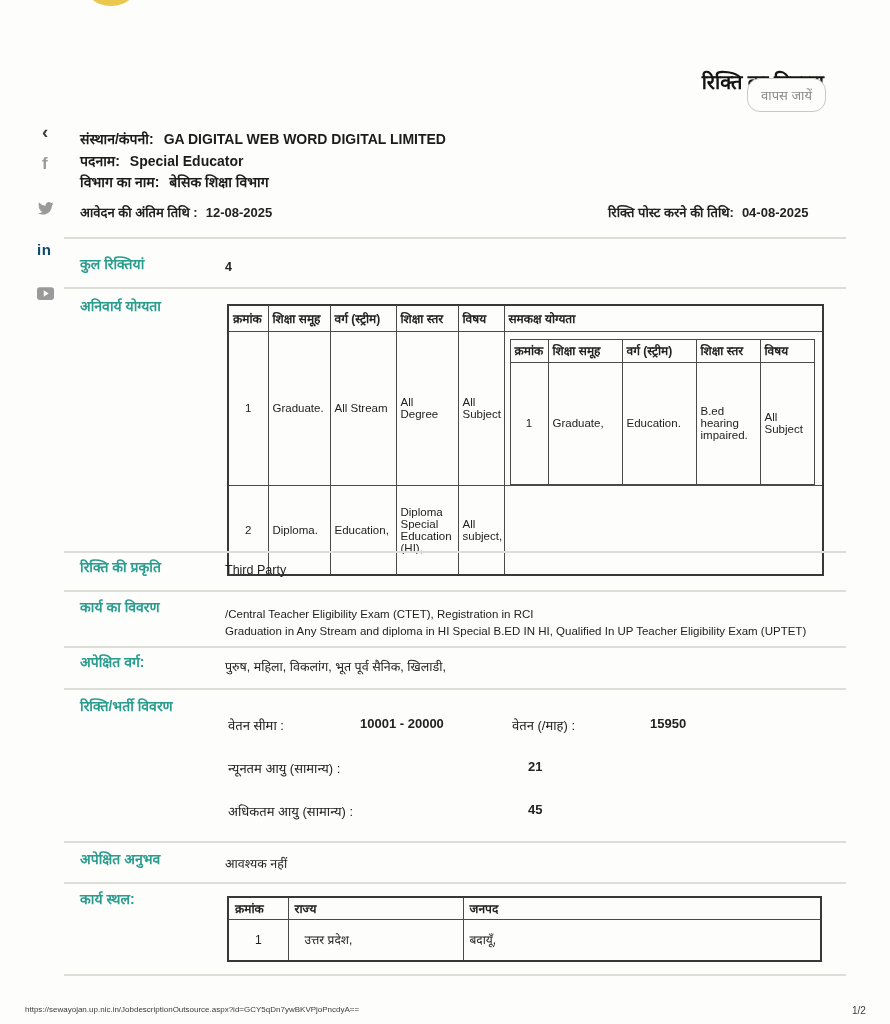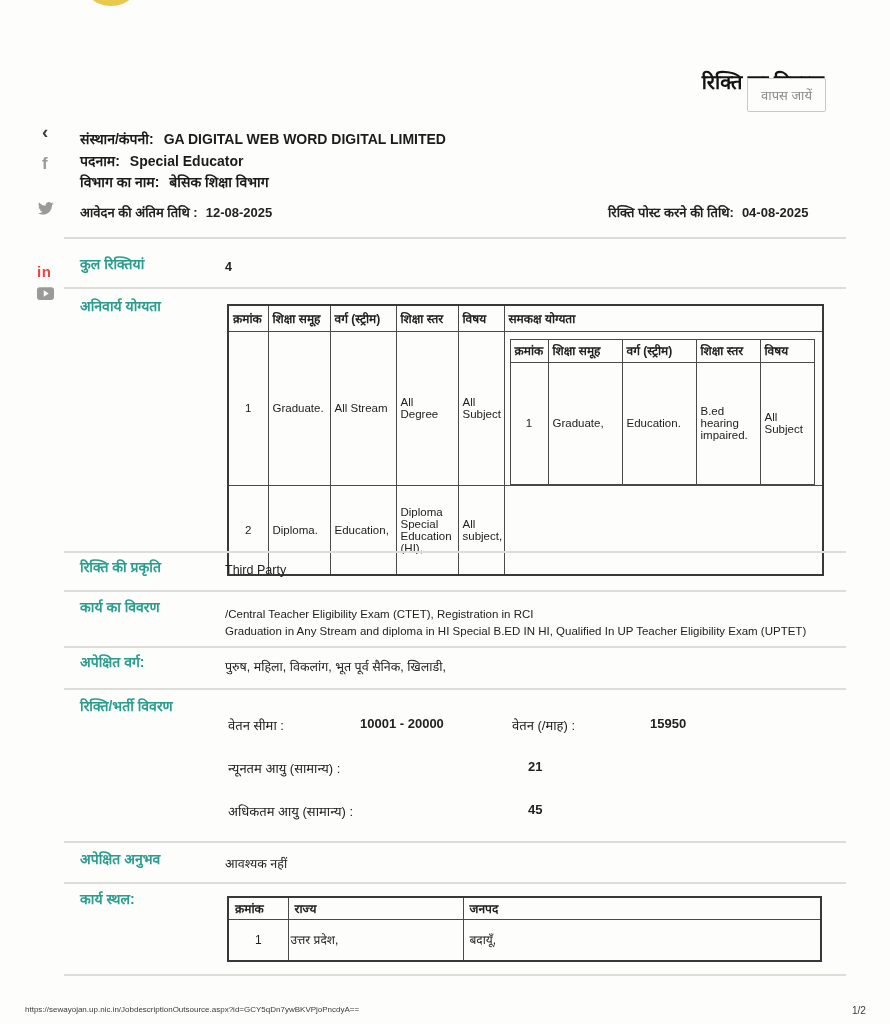--- a/index.html
+++ b/index.html
@@ -6,28 +6,28 @@
   html,body { width:890px; background:#fcfcfa; }
   body { font-family:"Liberation Sans","DejaVu Sans",sans-serif; color:#1d1d1d; }
   .page { position:relative; width:890px; height:1024px; background:#fdfdfb; overflow:hidden; }
 
   .brand-circle { position:absolute; left:80px; top:-56px; width:62px; height:62px;
                   border-radius:50%; background:#e9c84d; }
 
   .page-title { position:absolute; left:0; top:68px; width:824px; text-align:right;
                 font-size:20px; font-weight:700; color:#141414; }
   .back-btn { position:absolute; right:64px; top:78px; padding:7px 13px;
-              border:1.5px solid #c9c9c4; border-radius:2px; background:#fdfdfb;
+              border:1.5px solid #c9c9c4; border-radius:13px; background:#fdfdfb;
               color:#8b8b87; font-size:13px; cursor:pointer; }
 
   .icon-strip span, .icon-strip div { position:absolute; }
   .chevron-back { left:42px; top:121px; font-size:19px; font-weight:700; color:#3c3c3c; cursor:pointer; }
   .icon-fb { left:42px; top:154px; font-size:17px; font-weight:700; color:#9a9a9a; cursor:pointer; }
   .icon-tw { left:37px; top:200px; cursor:pointer; }
-  .icon-in { left:37px; top:241px; font-size:15px; font-weight:700; color:#ef4444; letter-spacing:0.5px; cursor:pointer;margin-top:22px; }
+  .icon-in { left:37px; top:241px; font-size:15px; font-weight:700; color:#0c4a6e; letter-spacing:0.5px; cursor:pointer; }
   .icon-yt { left:37px; top:286px; cursor:pointer; }
 
   .hline { position:absolute; font-size:14px; font-weight:700; color:#1b1b1b; left:80px; white-space:nowrap; }
   .hline .lbl { margin-right:10px; }
 
   .dates-row { position:absolute; top:203px; left:0; width:890px; font-size:13px; font-weight:600; color:#222; }
   .date-left { position:absolute; left:80px; white-space:nowrap; }
   .date-right { position:absolute; left:608px; white-space:nowrap; }
   .dates-row .lbl { margin-right:8px; }
 
@@ -55,21 +55,21 @@
 
   .recruit-row { position:absolute; font-size:13px; color:#222; white-space:nowrap; }
   .pos-a { position:absolute; white-space:nowrap; }
 
   .loc-table { position:absolute; left:227px; top:896px; width:593px; border:2px solid #383838; }
   .loc-table th, .loc-table td { border:1.2px solid #4a4a4a; font-size:12px; color:#222;
       padding:2px 6px; vertical-align:middle; overflow:hidden; }
   .loc-table th { font-weight:700; text-align:left; white-space:nowrap; height:21px; }
   .loc-table td { height:41px; }
   .loc-table td.c-num { text-align:center; }
-  .loc-table td.c-state { padding-left:2px; }
+  .loc-table td.c-state { padding-left:16px; }
 
   .footer-url { position:absolute; left:25px; top:1005px; font-size:8px; color:#3b3b3b; }
   .footer-page { position:absolute; left:852px; top:1005px; font-size:10px; color:#3b3b3b; }
 </style>
 </head>
 <body>
 
 <div class="page">
 
   <div class="brand-circle"></div>

